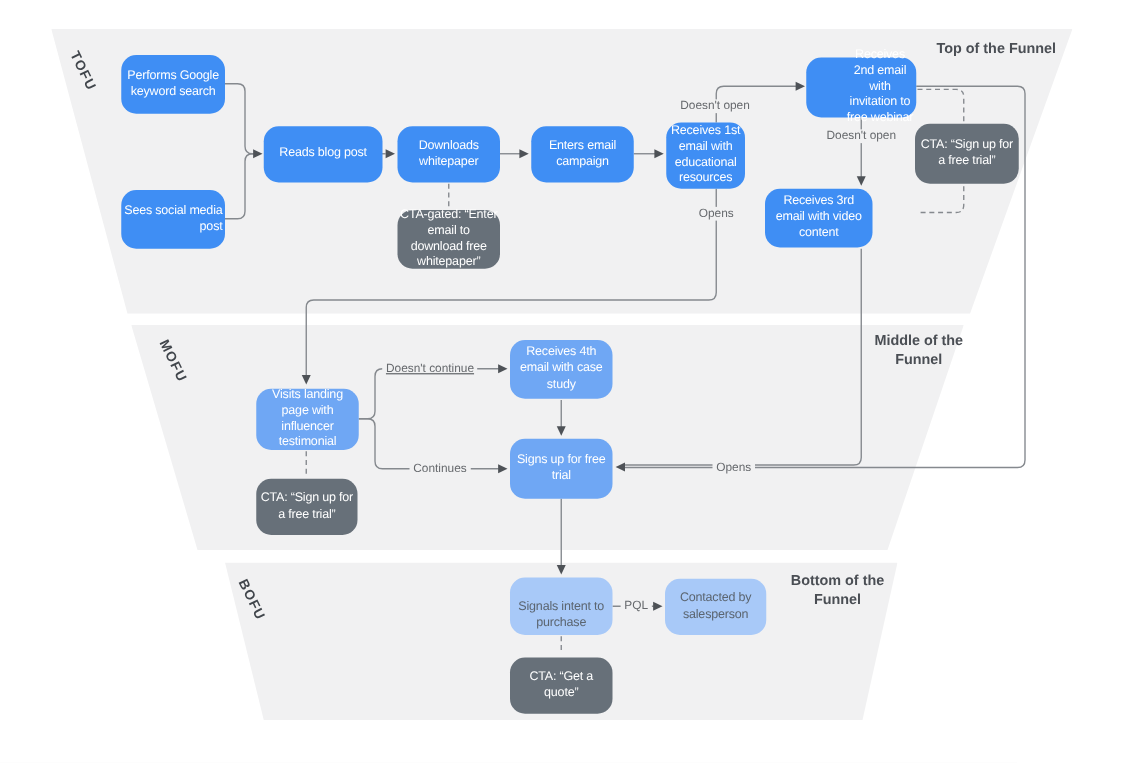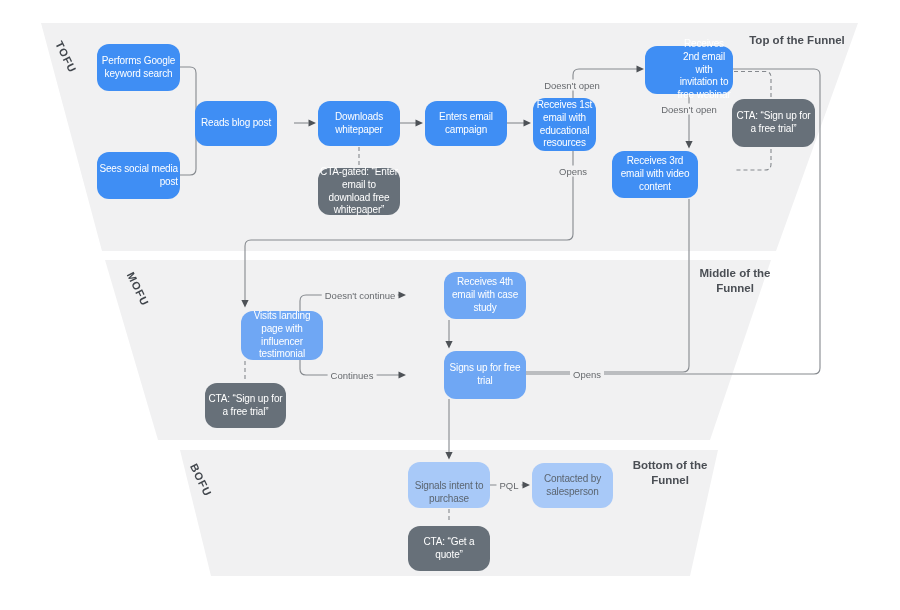--- a/index.html
+++ b/index.html
@@ -14,21 +14,21 @@
   .sec-title{position:absolute;font-weight:bold;font-size:11.5px;color:#4a4e54;
              text-align:center;transform:translate(-50%,-50%);line-height:1.3;}
   svg#edges{position:absolute;left:0;top:0;z-index:2;}
   svg#edges path{fill:none;stroke:#85898e;stroke-width:1.1;}
   svg#edges path.dashed{stroke-dasharray:4 3;}
   svg#edges polygon{fill:#4e5257;stroke:none;}
   .node{position:absolute;z-index:3;border-radius:12px;display:flex;align-items:center;
         justify-content:center;text-align:center;color:#ffffff;font-size:10px;
         letter-spacing:-0.15px;line-height:1.28;padding:2px;box-sizing:border-box;}
   .node-blue{background:#3f8ef4;}
-  .node-mid{background:#6fa7f4;margin-left:36px;}
+  .node-mid{background:#6fa7f4;}
   .node-pale{background:#a8c9f8;color:#5b6570;}
   .node-cta{background:#677079;}
   .edge-label{position:absolute;z-index:4;font-size:9.5px;color:#66696d;
               background:#f1f1f2;padding:0 3px;white-space:nowrap;
               transform:translate(-50%,-50%);}
 </style>
 </head>
 <body>
 
 <div id="canvas">
@@ -79,21 +79,21 @@
     <path class="dashed" d="M449,509 V523"></path>
     <path class="dashed" d="M734,71.5 H765 Q771,71.5 771,77.5 V164 Q771,170 765,170 H735"></path>
   </svg>
 
   <div class="node node-blue" style="left:97px;top:44px;width:83px;height:47px;">
       <span>Performs Google keyword search</span>
     </div>
   <div class="node node-blue" style="left:97px;top:152px;width:83px;height:47px;text-align:right;">
       <span>Sees social media post</span>
     </div>
-  <div class="node node-blue" style="left:195px;top:101px;width:82px;height:45px;">
+  <div class="node node-blue" style="left:211px;top:101px;width:95px;height:45px;">
       <span>Reads blog post</span>
     </div>
   <div class="node node-blue" style="left:318px;top:101px;width:82px;height:45px;">
       <span>Downloads whitepaper</span>
     </div>
   <div class="node node-blue" style="left:425px;top:101px;width:82px;height:45px;">
       <span>Enters email campaign</span>
     </div>
   <div class="node node-blue" style="left:533px;top:98px;width:63px;height:53px;">
       <span>Receives 1st email with educational resources</span>
@@ -130,17 +130,17 @@
       <span>CTA: “Sign up for a free trial”</span>
     </div>
   <div class="node node-cta" style="left:408px;top:526px;width:82px;height:45px;">
       <span>CTA: “Get a quote”</span>
     </div>
 
   <div class="edge-label" style="left:572px;top:85px;">Doesn't open</div>
   <div class="edge-label" style="left:689px;top:109px;">Doesn't open</div>
   <div class="edge-label" style="left:573px;top:171px;">Opens</div>
   <div class="edge-label" style="left:587px;top:373.5px;">Opens</div>
-  <div class="edge-label" style="left:360px;top:295px;">Doesn't continue</div>
+  <div class="edge-label" style="left:344px;top:295px;text-decoration:underline;">Doesn't continue</div>
   <div class="edge-label" style="left:352px;top:374.5px;">Continues</div>
   <div class="edge-label" style="left:509px;top:485px;">PQL</div>
 
 </div>
 
 </body></html>

